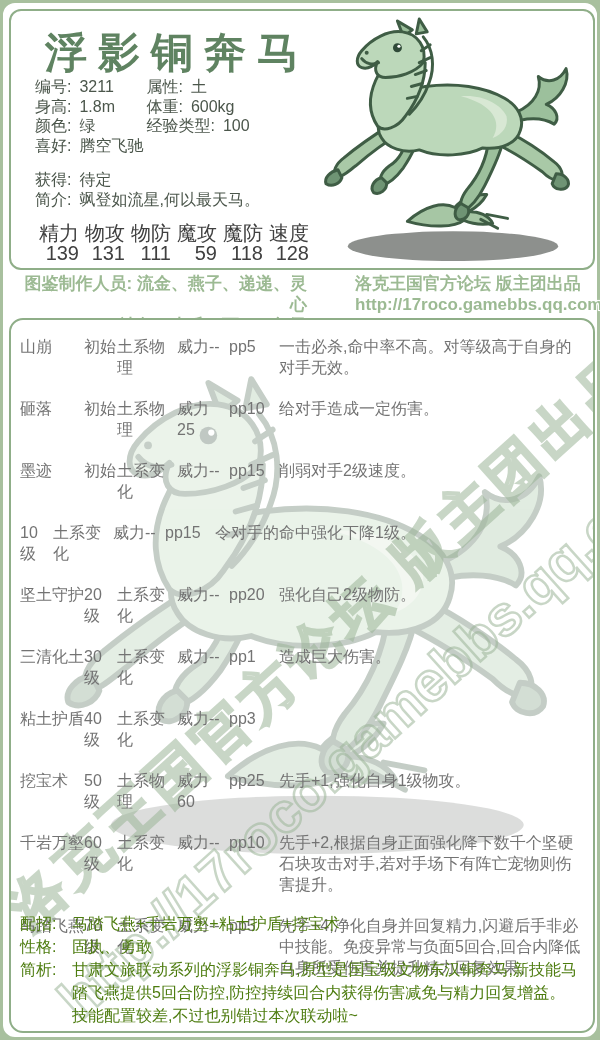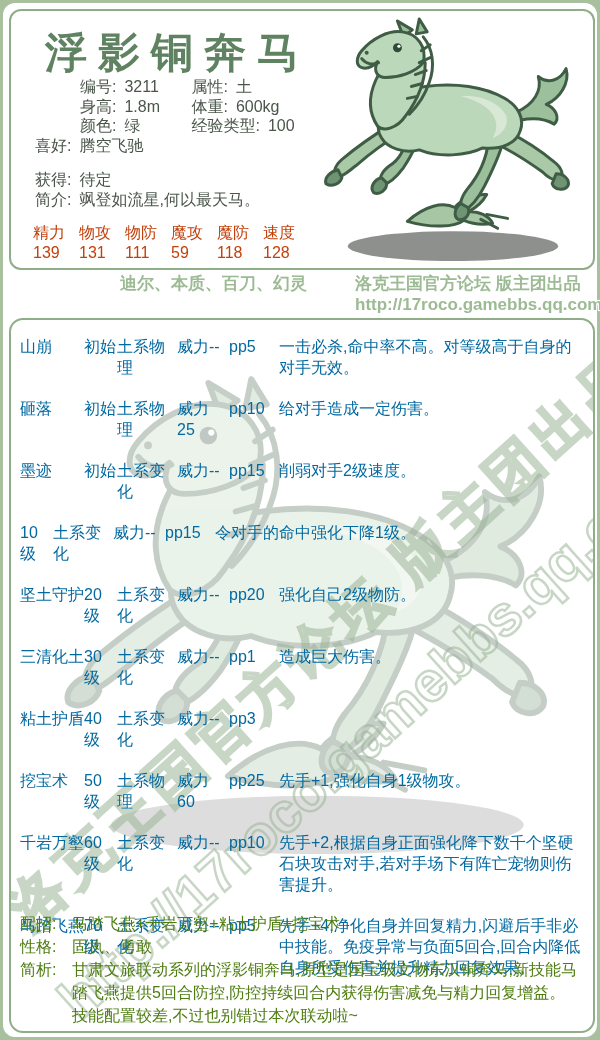--- a/index.html
+++ b/index.html
@@ -22,25 +22,25 @@
   }
   .pet-title{
     position:absolute;left:34px;top:14px;
     font-size:42px;font-weight:bold;color:#5f8361;
     letter-spacing:11px;white-space:nowrap;
     font-family:"Liberation Serif","DejaVu Serif",serif;
   }
   .fields{position:absolute;left:24px;top:66px;font-size:16px;line-height:19.5px;color:#4b564b;}
   .fline{white-space:nowrap;}
   .pair{display:inline-block;}
-  .pair.col1{width:107px;margin-left:45px;}
+  .pair.col1{width:107px;}
   .pair .lab{margin-right:8px;}
   .fline.obtain{margin-top:15px;}
   .stats{position:absolute;left:22px;top:212px;display:flex;}
-  .stat-cell{width:46px;text-align:left;font-size:16px;line-height:20px;color:#c2410c;}
+  .stat-cell{width:46px;text-align:right;font-size:20px;line-height:20px;color:#404040;}
   .hero{position:absolute;right:2px;top:6px;}
   
   .banner{position:absolute;left:0;top:270px;width:600px;height:44px;
     font-size:17px;font-weight:bold;line-height:21px;color:#9cba93;
     text-shadow:-1px -1px 0 #fff,1px -1px 0 #fff,-1px 1px 0 #fff,1px 1px 0 #fff,0 0 3px #fff;}
   .credits{position:absolute;left:18px;top:0;width:286px;text-align:right;}
   .source{position:absolute;left:352px;top:0;width:236px;text-align:left;}
   
   .skills-box{
     position:absolute;left:6px;top:315px;width:582px;height:711px;
@@ -48,21 +48,21 @@
   }
   .wm-horse{position:absolute;left:30px;top:55px;width:545px;height:487px;opacity:.30;}
   .wm-text{
     position:absolute;white-space:nowrap;font-weight:bold;
     color:transparent;-webkit-text-stroke:2.5px rgba(154,180,152,.55);
     transform:rotate(-42deg);transform-origin:left center;
   }
   .wm-cn{left:6px;top:560px;font-size:56px;letter-spacing:6px;}
   .wm-url{left:56px;top:655px;font-size:56px;}
   .srows{position:absolute;left:9px;top:16px;width:561px;}
-  .srow{display:flex;font-size:16px;line-height:21px;color:#0369a1;margin-bottom:20px;}
+  .srow{display:flex;font-size:16px;line-height:21px;color:#737373;margin-bottom:20px;}
   .s-name{width:64px;}
   .s-level{width:33px;}
   .s-type{width:60px;}
   .s-power{width:47px;}
   .s-pp{width:55px;padding-left:5px;box-sizing:border-box;}
   .s-effect{flex:1;}
   .footer{position:absolute;left:9px;top:592px;width:561px;font-size:16px;line-height:23px;color:#4d7c0f;}
   .frow{display:flex;}
   .f-label{width:52px;flex:none;}
   .f-value{flex:1;}
@@ -163,20 +163,21 @@
         <circle cx="87.5" cy="29.5" r="1.6" fill="#ffffff" stroke="none"></circle>
 
         <path class="ol" d="M112,20 C122,32 124,50 118,66 C114,78 106,90 98,98" fill="none" stroke-width="2.5"></path>
         <path class="ol" d="M110,34 l9,-6 M108,46 l11,-5 M104,58 l11,-4 M100,70 l11,-3 M96,82 l10,-2" fill="none" stroke-width="2"></path>
       </g>
     </svg>
   </div>
 
   <div class="banner">
     <div class="credits">
+      <div>图鉴制作人员: 流金、燕子、递递、灵心</div>
       <div>迪尔、本质、百刀、幻灵</div>
     </div>
     <div class="source">
       <div>洛克王国官方论坛 版主团出品</div>
       <div>http://17roco.gamebbs.qq.com</div>
     </div>
   </div>
 
   <div class="skills-box">
     <svg class="wm-horse" width="545" height="487" viewBox="0 0 280 250">

